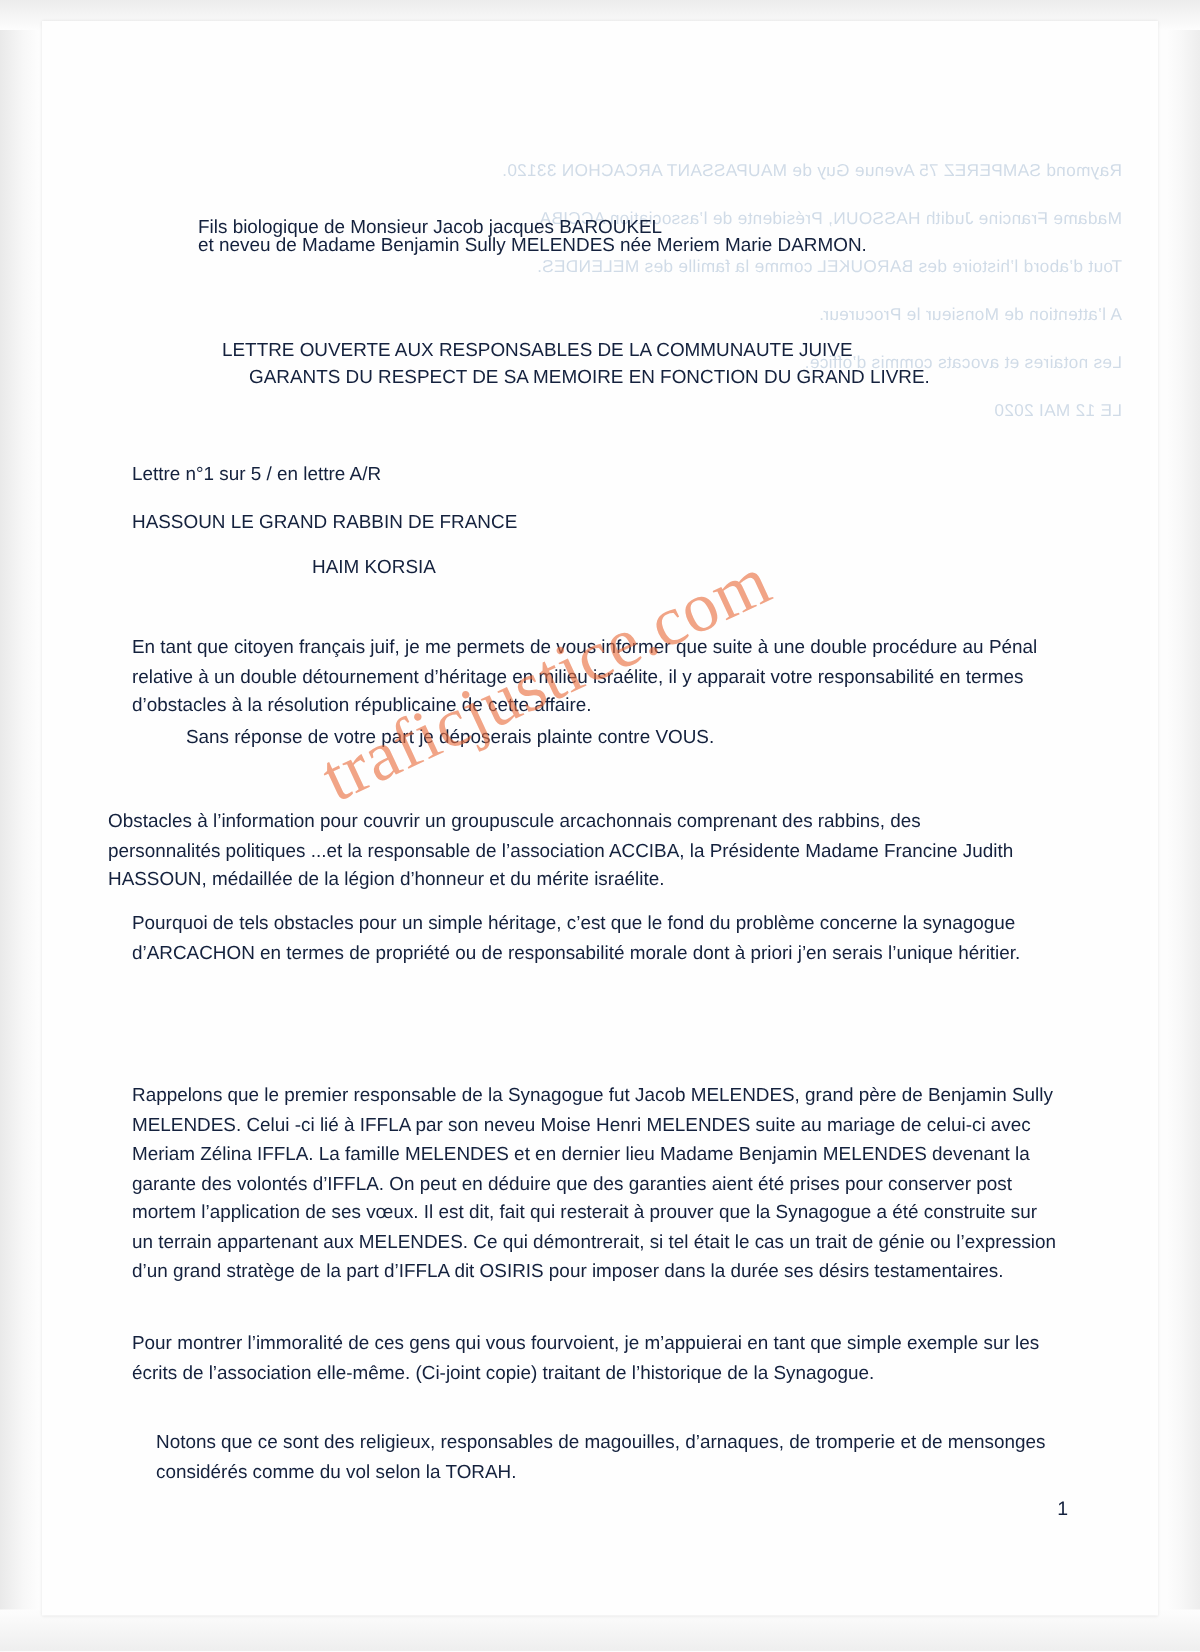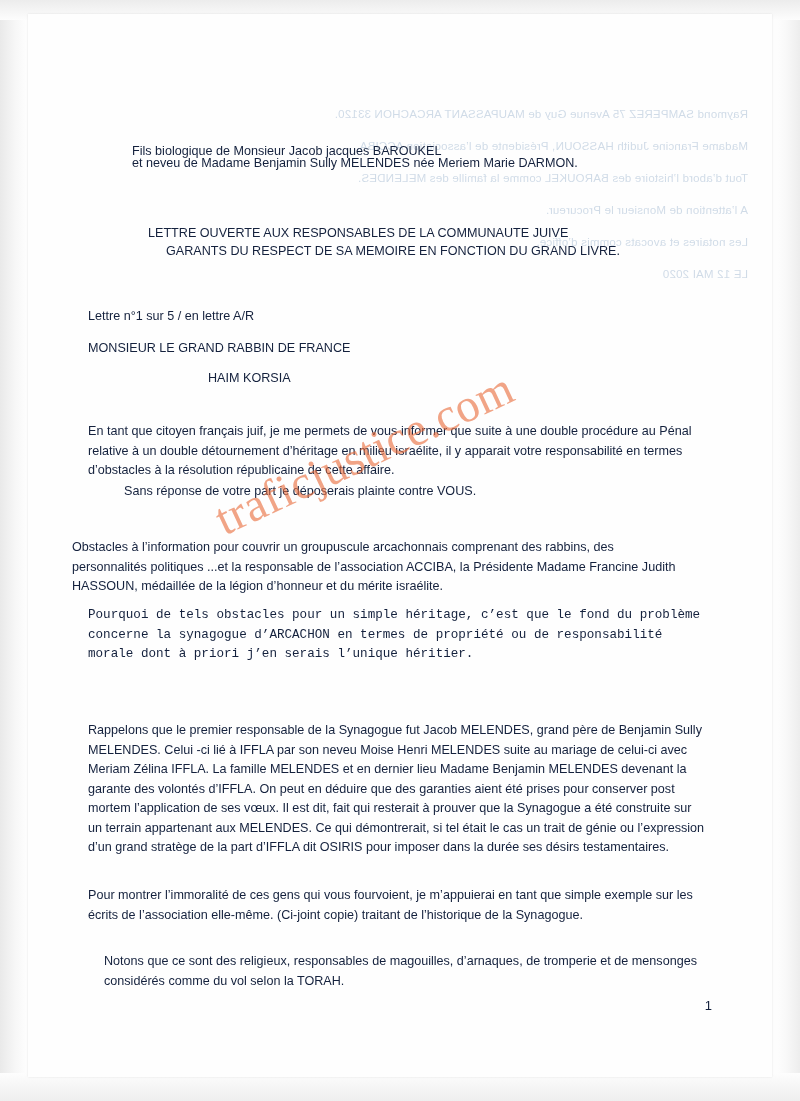--- a/index.html
+++ b/index.html
@@ -130,31 +130,31 @@
       <div class="blk indent1" style="left:60px; top:128px; width:620px;">Fils biologique de Monsieur Jacob jacques BAROUKEL</div>
 
       <div class="blk indent1" style="left:60px; top:140px; width:640px;">et neveu de Madame Benjamin Sully MELENDES née Meriem Marie DARMON.</div>
 
       <div class="blk indent2" style="left:60px; top:198px; width:640px;margin-top:12px;">LETTRE OUVERTE AUX RESPONSABLES DE LA COMMUNAUTE JUIVE</div>
 
       <div class="blk" style="left:60px; top:228px; width:640px; padding-left:78px;">GARANTS DU RESPECT DE SA MEMOIRE EN FONCTION DU GRAND LIVRE.</div>
 
       <div class="blk" style="left:60px; top:293px; width:620px;">Lettre n°1 sur 5 / en lettre A/R</div>
 
-      <div class="blk" style="left:60px; top:325px; width:620px;">MONSIEUR LE GRAND RABBIN DE FRANCE</div>
+      <div class="blk" style="left:60px; top:325px; width:620px;">HASSOUN LE GRAND RABBIN DE FRANCE</div>
 
       <div class="blk indent3" style="left:60px; top:355px; width:620px;">HAIM KORSIA</div>
 
       <div class="blk" style="left:60px; top:408px; width:620px;">En tant que citoyen français juif, je me permets de vous informer que suite à une double procédure au Pénal relative à un double détournement d’héritage en milieu israélite, il y apparait votre responsabilité en termes d’obstacles à la résolution républicaine de cette affaire.</div>
 
       <div class="blk" style="left:60px; top:468px; width:620px;margin-left:36px;">Sans réponse de votre part je déposerais plainte contre VOUS.</div>
 
       <div class="blk" style="left:44px; top:524px; width:620px;">Obstacles à l’information pour couvrir un groupuscule arcachonnais comprenant des rabbins, des personnalités politiques ...et la responsable de l’association ACCIBA, la Présidente Madame Francine Judith HASSOUN, médaillée de la légion d’honneur et du mérite israélite.</div>
 
-      <div class="blk" style="left:60px; top:592px; width:620px;font-family:Liberation Mono, monospace;">Pourquoi de tels obstacles pour un simple héritage, c’est que le fond du problème concerne la synagogue d’ARCACHON en termes de propriété ou de responsabilité morale dont à priori j’en serais l’unique héritier.</div>
+      <div class="blk" style="left:60px; top:592px; width:620px;">Pourquoi de tels obstacles pour un simple héritage, c’est que le fond du problème concerne la synagogue d’ARCACHON en termes de propriété ou de responsabilité morale dont à priori j’en serais l’unique héritier.</div>
 
 
       <div class="blk" style="left:60px; top:707px; width:620px;">Rappelons que le premier responsable de la Synagogue fut Jacob MELENDES, grand père de Benjamin Sully MELENDES. Celui -ci lié à IFFLA par son neveu Moise Henri MELENDES suite au mariage de celui-ci avec Meriam Zélina IFFLA. La famille MELENDES et en dernier lieu Madame Benjamin MELENDES devenant la garante des volontés d’IFFLA. On peut en déduire que des garanties aient été prises pour conserver post mortem l’application de ses vœux. Il est dit, fait qui resterait à prouver que la Synagogue a été construite sur un terrain appartenant aux MELENDES. Ce qui démontrerait, si tel était le cas un trait de génie ou l’expression d’un grand stratège de la part d’IFFLA dit OSIRIS pour imposer dans la durée ses désirs testamentaires.</div>
 
       <div class="blk" style="left:60px; top:872px; width:620px;"> Pour montrer l’immoralité de ces gens qui vous fourvoient, je m’appuierai en tant que simple exemple sur les écrits de l’association elle-même. (Ci-joint copie) traitant de l’historique de la Synagogue.</div>
 
       <div class="blk" style="left:76px; top:938px; width:620px;">Notons que ce sont des religieux, responsables de magouilles, d’arnaques, de tromperie et de mensonges considérés comme du vol selon la TORAH.</div>
 
       <div class="watermark">traficjustice.com</div>
 

